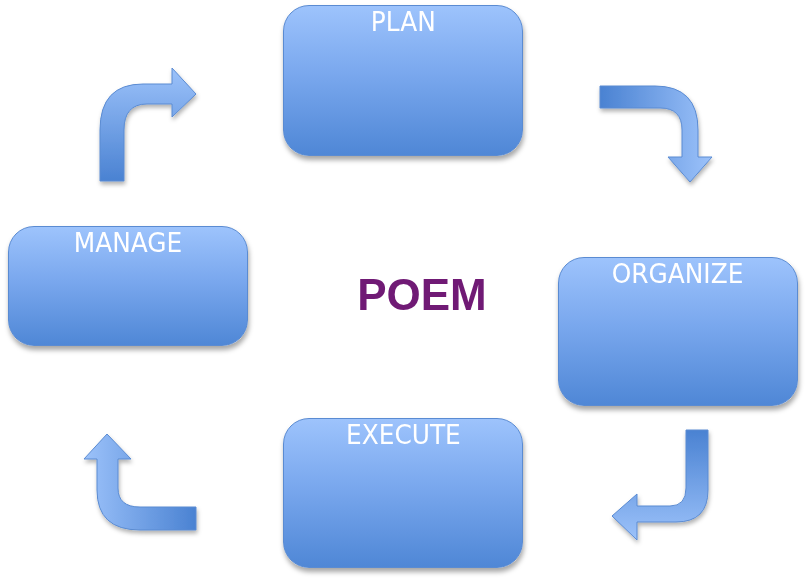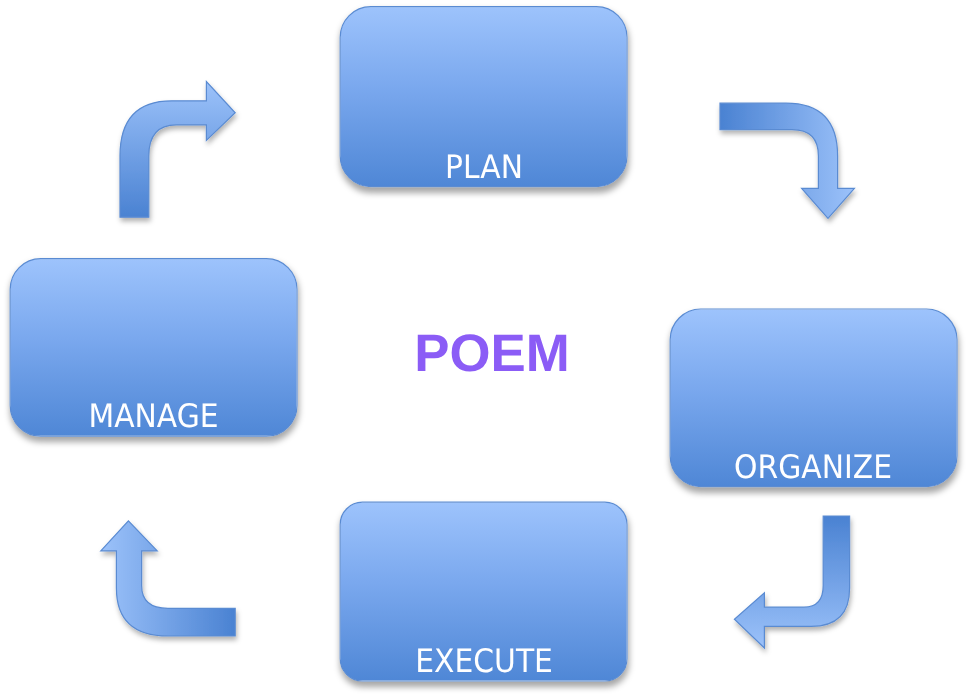--- a/index.html
+++ b/index.html
@@ -5,35 +5,35 @@
     html, body { margin: 0; padding: 0; background: #ffffff; }
     body { width: 805px; height: 581px; position: relative; overflow: hidden;
            font-family: "Liberation Sans", sans-serif; }
     .box {
       position: absolute;
       box-sizing: border-box;
       border: 1.5px solid #5a8bd2;
       border-radius: 26px;
       background: linear-gradient(to bottom, #9dc3fc 0%, #7aa8ee 45%, #4f87d6 100%);
       box-shadow: 1px 4px 5px rgba(0,0,0,0.35);
-      display: flex; align-items: flex-end; justify-content: center;
+      display: flex; align-items: flex-start; justify-content: center;
       color: #ffffff;
       font-family: "DejaVu Sans", sans-serif;
       font-size: 27px;
       letter-spacing: 0px;
     }
     .box span { display: block; transform: scaleX(0.92); }
     #box-plan     { left: 283px; top: 5px;   width: 240px; height: 151px; }
     #box-organize { left: 558px; top: 215px; width: 240px; height: 149px; margin-top: 42px; }
-    #box-execute  { left: 283px; top: 418px; width: 240px; height: 150px; border-radius: 19px; }
-    #box-manage   { left: 8px;   top: 215px; width: 240px; height: 149px; }
+    #box-execute  { left: 283px; top: 418px; width: 240px; height: 150px; }
+    #box-manage   { left: 8px;   top: 226px; width: 240px; height: 120px; }
     #center-title {
-      position: absolute; left: 320px; top: 266px; width: 180px; text-align: center;
+      position: absolute; left: 332px; top: 266px; width: 180px; text-align: center;
       font-family: "Liberation Sans", sans-serif; font-weight: bold;
-      font-size: 44px; color: #8b5cf6; line-height: 58px;
+      font-size: 44px; color: #701a75; line-height: 58px;
     }
     svg.arrows { position: absolute; left: 0; top: 0; }
   </style>
 </head>
 <body>
 
 <svg class="arrows" width="805" height="581" viewBox="0 0 805 581">
   <defs>
     <linearGradient id="gH" x1="0" y1="0" x2="1" y2="0">
       <stop offset="0" stop-color="#4a82d2"></stop>

